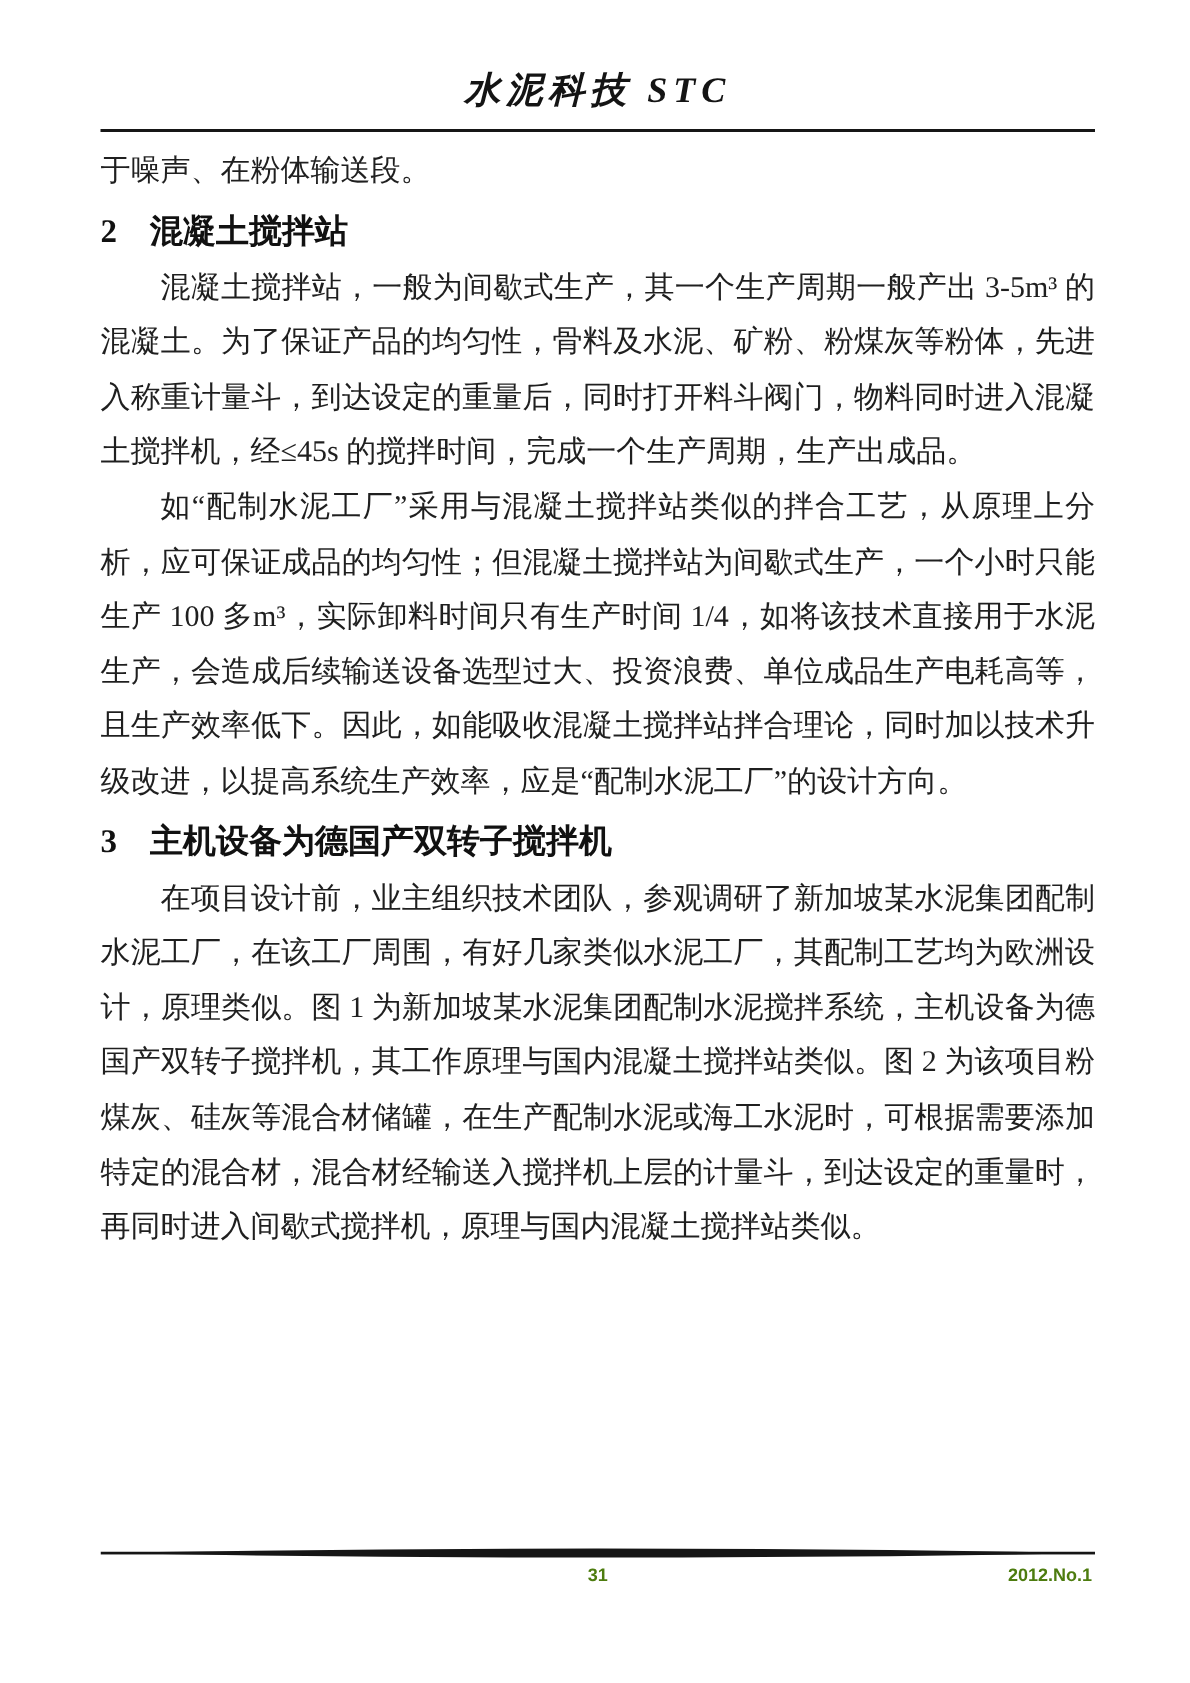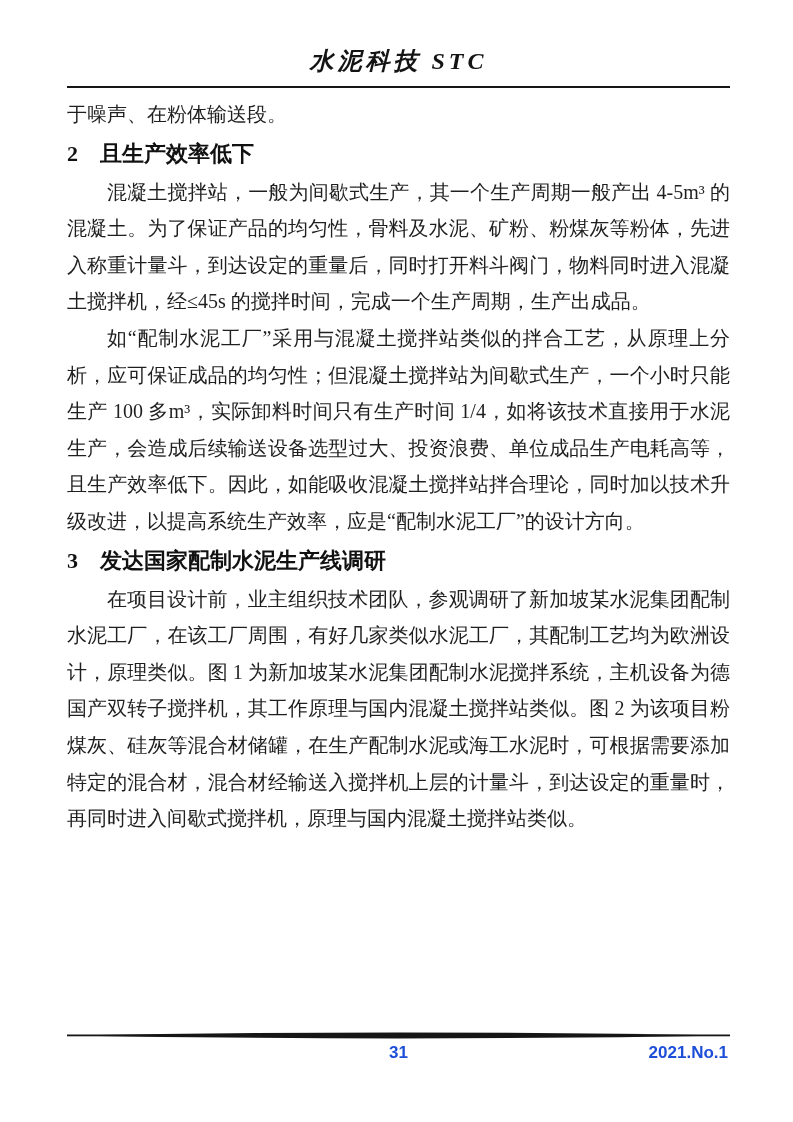--- a/index.html
+++ b/index.html
@@ -80,22 +80,22 @@
   .footer-bar {
     display: block;
     width: 100%;
     height: 11px;
   }
   .footer-meta {
     position: relative;
     height: 20px;
     font-family: "Liberation Sans", "DejaVu Sans", sans-serif;
     font-weight: bold;
-    font-size: 17px;
-    color: #1d4ed8;
+    font-size: 12px;
+    color: #4d7c0f;
   }
   .page-number {
     position: absolute;
     left: 0;
     right: 0;
     text-align: center;
     top: 1px;
   }
   .issue-number {
     position: absolute;
@@ -112,41 +112,41 @@
     <div class="journal-title">水泥科技 STC</div>
 
     <hr class="header-rule">
 
     <div class="body-text">
 
       <p class="continued">于噪声、在粉体输送段。</p>
 
       <div class="section-heading">
         <span class="sec-num">2</span>
-        <span class="sec-title">且生产效率低下</span>
+        <span class="sec-title">混凝土搅拌站</span>
       </div>
 
 
-      <p class="paragraph">混凝土搅拌站，一般为间歇式生产，其一个生产周期一般产出 4-5m³ 的混凝土。为了保证产品的均匀性，骨料及水泥、矿粉、粉煤灰等粉体，先进入称重计量斗，到达设定的重量后，同时打开料斗阀门，物料同时进入混凝土搅拌机，经≤45s 的搅拌时间，完成一个生产周期，生产出成品。</p>
+      <p class="paragraph">混凝土搅拌站，一般为间歇式生产，其一个生产周期一般产出 3-5m³ 的混凝土。为了保证产品的均匀性，骨料及水泥、矿粉、粉煤灰等粉体，先进入称重计量斗，到达设定的重量后，同时打开料斗阀门，物料同时进入混凝土搅拌机，经≤45s 的搅拌时间，完成一个生产周期，生产出成品。</p>
 
       <p class="paragraph">如“配制水泥工厂”采用与混凝土搅拌站类似的拌合工艺，从原理上分析，应可保证成品的均匀性；但混凝土搅拌站为间歇式生产，一个小时只能生产 100 多m³，实际卸料时间只有生产时间 1/4，如将该技术直接用于水泥生产，会造成后续输送设备选型过大、投资浪费、单位成品生产电耗高等，且生产效率低下。因此，如能吸收混凝土搅拌站拌合理论，同时加以技术升级改进，以提高系统生产效率，应是“配制水泥工厂”的设计方向。</p>
 
       <div class="section-heading">
         <span class="sec-num">3</span>
-        <span class="sec-title">发达国家配制水泥生产线调研</span>
+        <span class="sec-title">主机设备为德国产双转子搅拌机</span>
       </div>
 
       <p class="paragraph">在项目设计前，业主组织技术团队，参观调研了新加坡某水泥集团配制水泥工厂，在该工厂周围，有好几家类似水泥工厂，其配制工艺均为欧洲设计，原理类似。图 1 为新加坡某水泥集团配制水泥搅拌系统，主机设备为德国产双转子搅拌机，其工作原理与国内混凝土搅拌站类似。图 2 为该项目粉煤灰、硅灰等混合材储罐，在生产配制水泥或海工水泥时，可根据需要添加特定的混合材，混合材经输送入搅拌机上层的计量斗，到达设定的重量时，再同时进入间歇式搅拌机，原理与国内混凝土搅拌站类似。</p>
 
     </div>
   </div>
 
   <div class="footer">
     <svg class="footer-bar" viewBox="0 0 663 11" preserveAspectRatio="none" aria-hidden="true">
       <rect x="0" y="3.5" width="663" height="1.8" fill="#161616"></rect>
       <path d="M 0 4.4 Q 331 -1.6 663 4.4 Q 331 10.4 0 4.4 Z" fill="#161616"></path>
     </svg>
     <div class="footer-meta">
       <span class="page-number">31</span>
-      <span class="issue-number">2021.No.1</span>
+      <span class="issue-number">2012.No.1</span>
     </div>
   </div>
 </div>
 
 </body></html>

